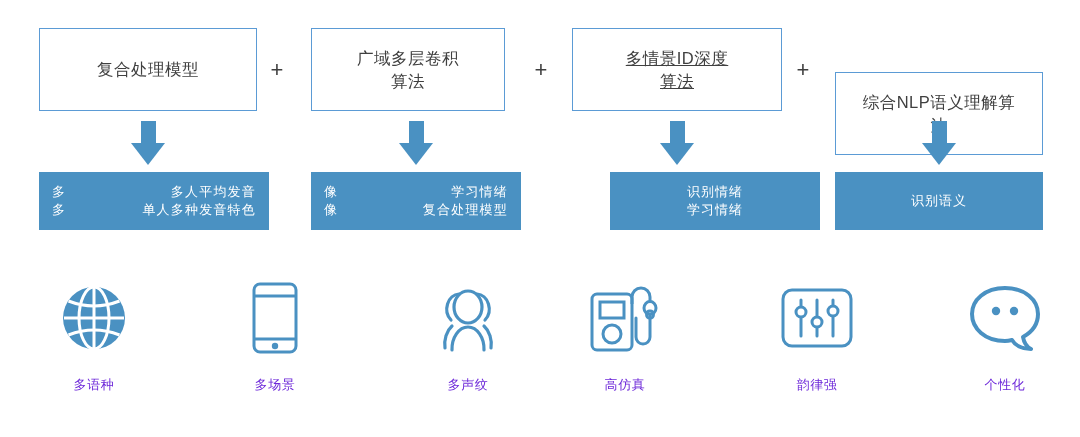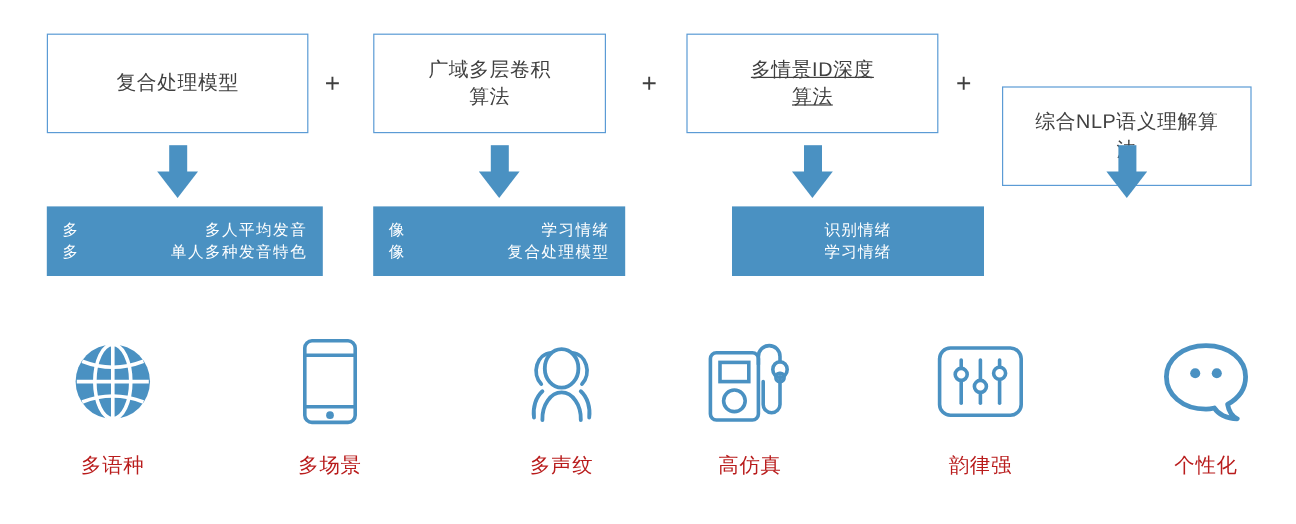--- a/index.html
+++ b/index.html
@@ -158,22 +158,22 @@
     align-items: center;
   }
   .feature .icon-wrap {
     height: 80px;
     display: flex;
     align-items: center;
     justify-content: center;
   }
   .feature .feat-label {
     margin-top: 18px;
-    font-size: 17px;
-    color: #b91c1c;
+    font-size: 13px;
+    color: #6d28d9;
     letter-spacing: 0.6px;
     white-space: nowrap;
   }
   .feat-1 { left: 34px;  }
   .feat-2 { left: 215px; }
   .feat-3 { left: 408px; }
   .feat-4 { left: 565px; }
   .feat-5 { left: 757px; }
   .feat-6 { left: 945px; }
 </style>
@@ -256,20 +256,25 @@
     </div>
   </div>
 
   <div class="cap-bar cap-3">
     <div class="cap-center">
       <div>识别情绪</div>
       <div>学习情绪</div>
     </div>
   </div>
 
+  <div class="cap-bar cap-4">
+    <div class="cap-center">
+      <div>识别语义</div>
+    </div>
+  </div>
 
   <div class="feature feat-1">
     <div class="icon-wrap">
       <svg width="66" height="66" viewBox="0 0 66 66">
         <circle cx="33" cy="33" r="31" fill="#4a91c2"></circle>
         <g stroke="#ffffff" stroke-width="3" fill="none">
           <line x1="33" y1="2" x2="33" y2="64"></line>
           <ellipse cx="33" cy="33" rx="15" ry="31"></ellipse>
           <line x1="3" y1="33" x2="63" y2="33"></line>
           <path d="M7.5 16 Q33 26 58.5 16"></path>

